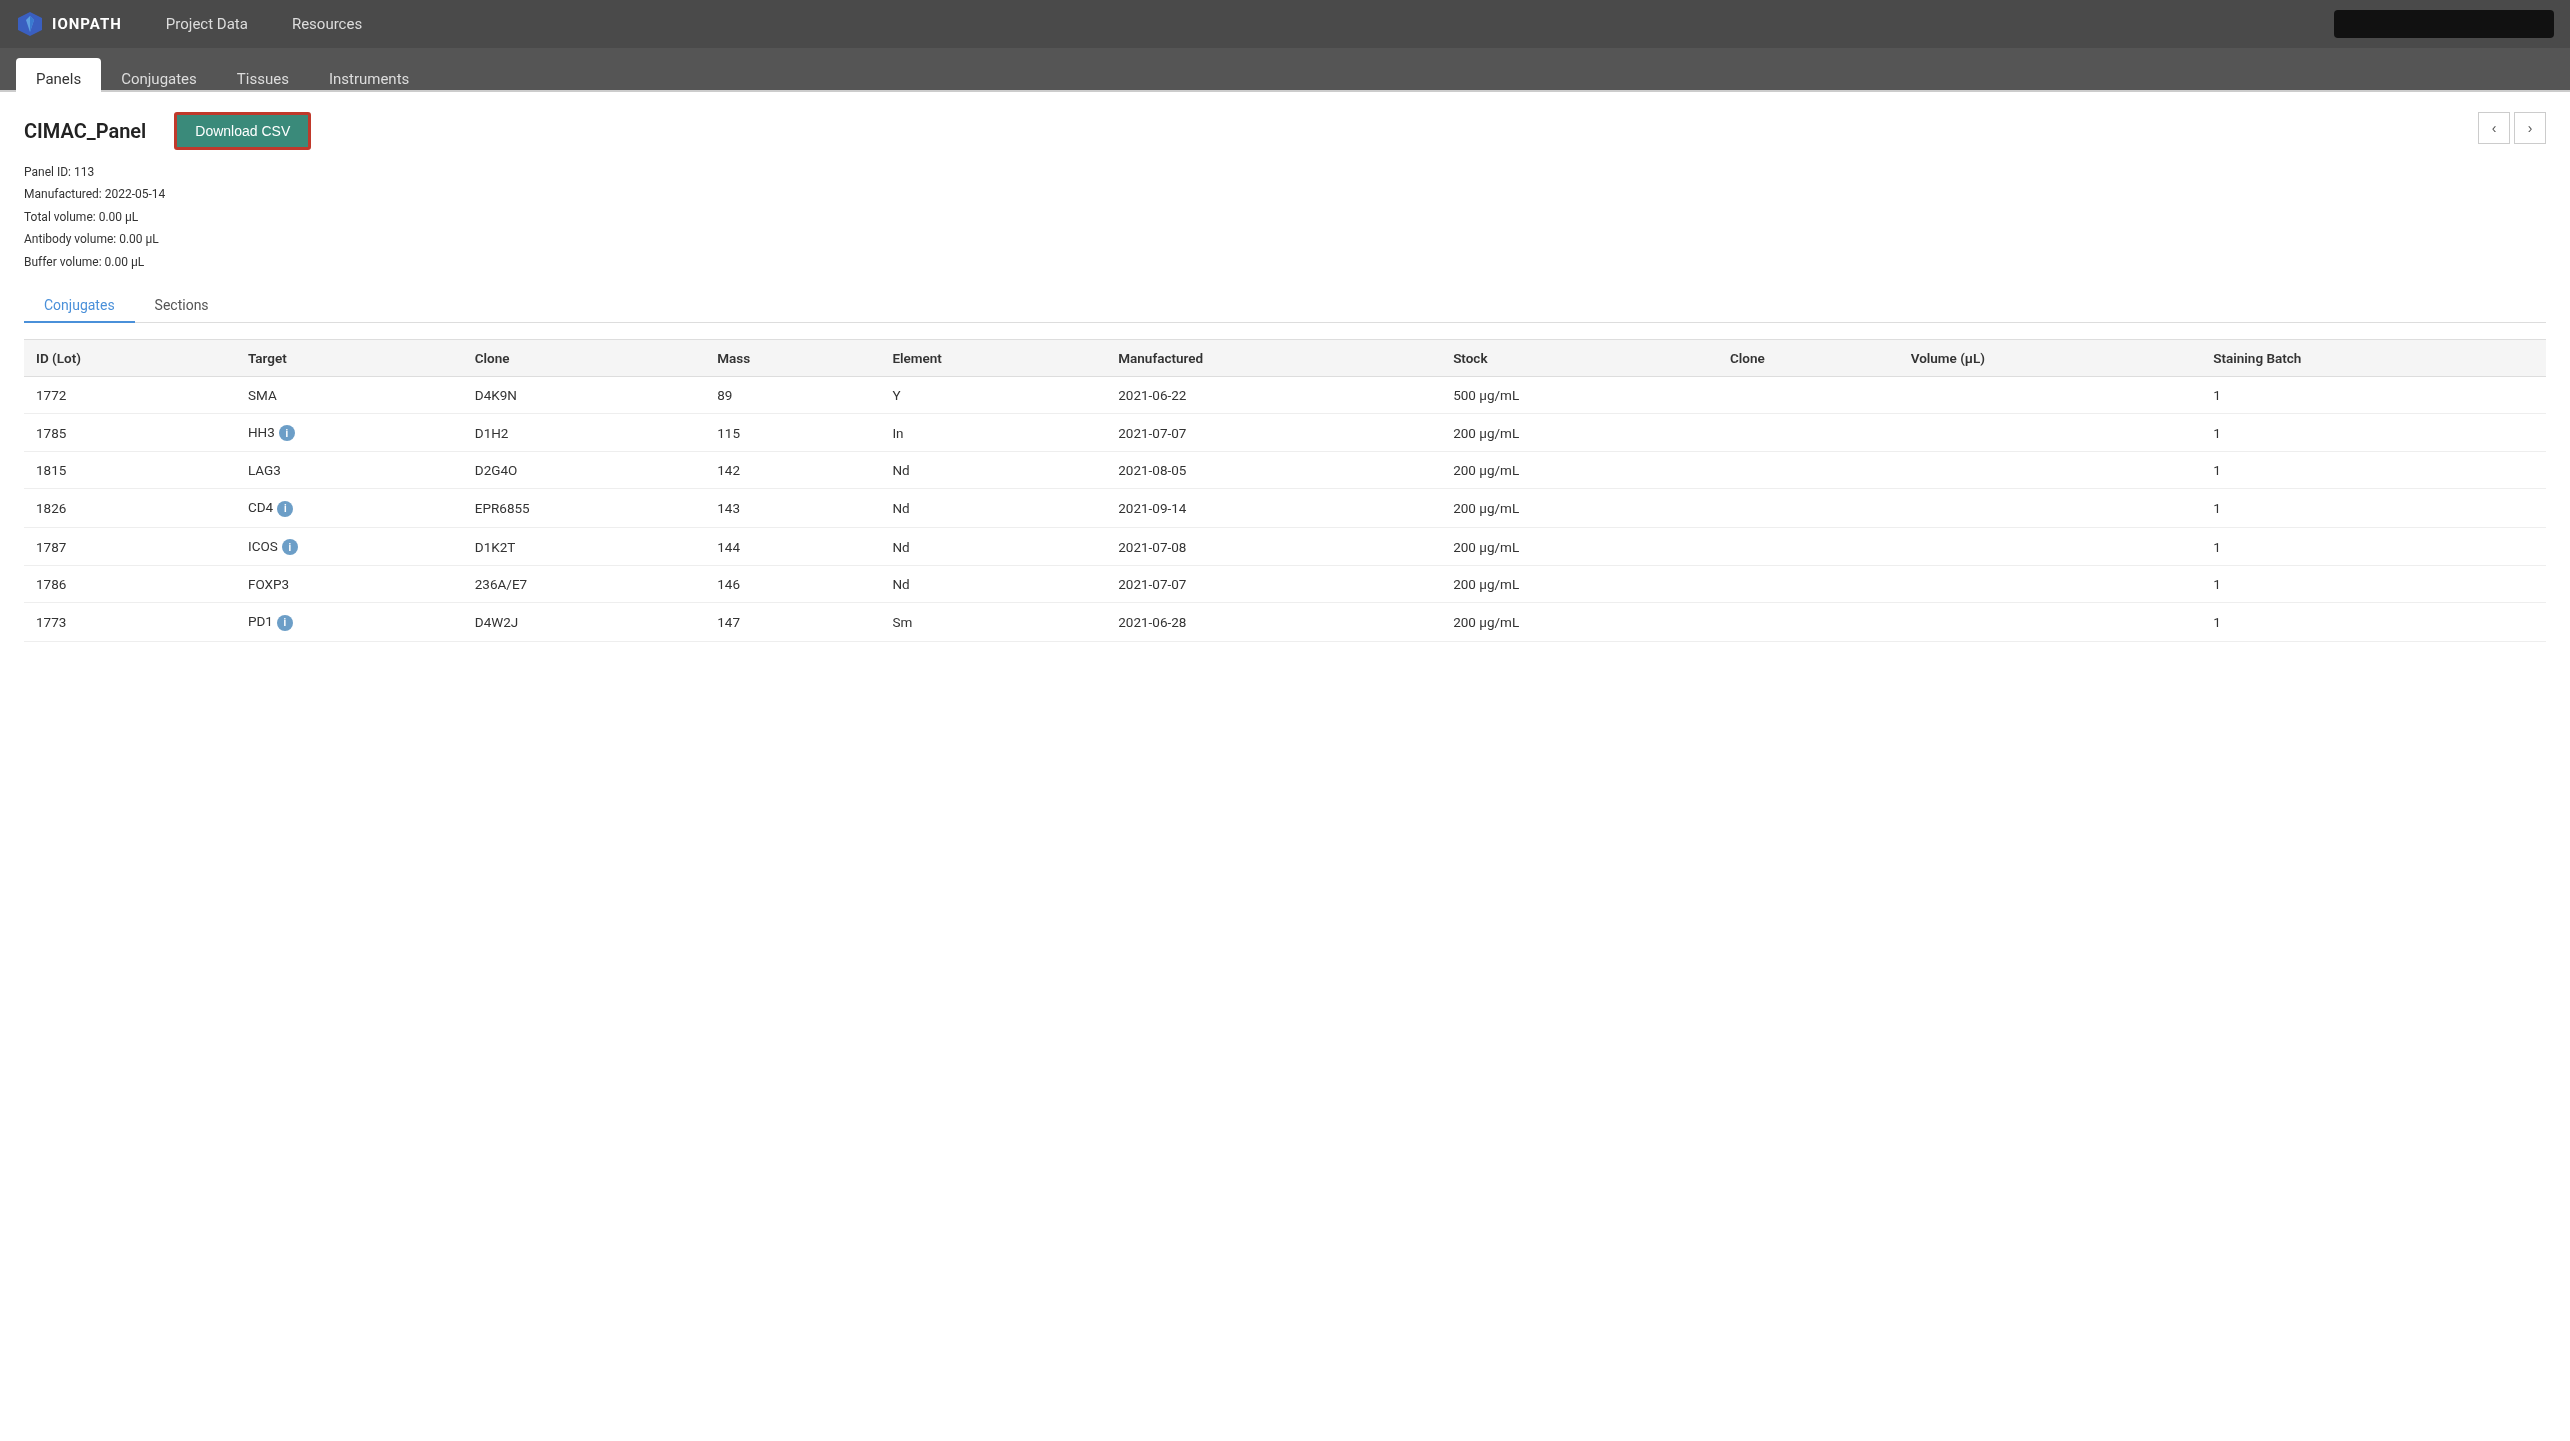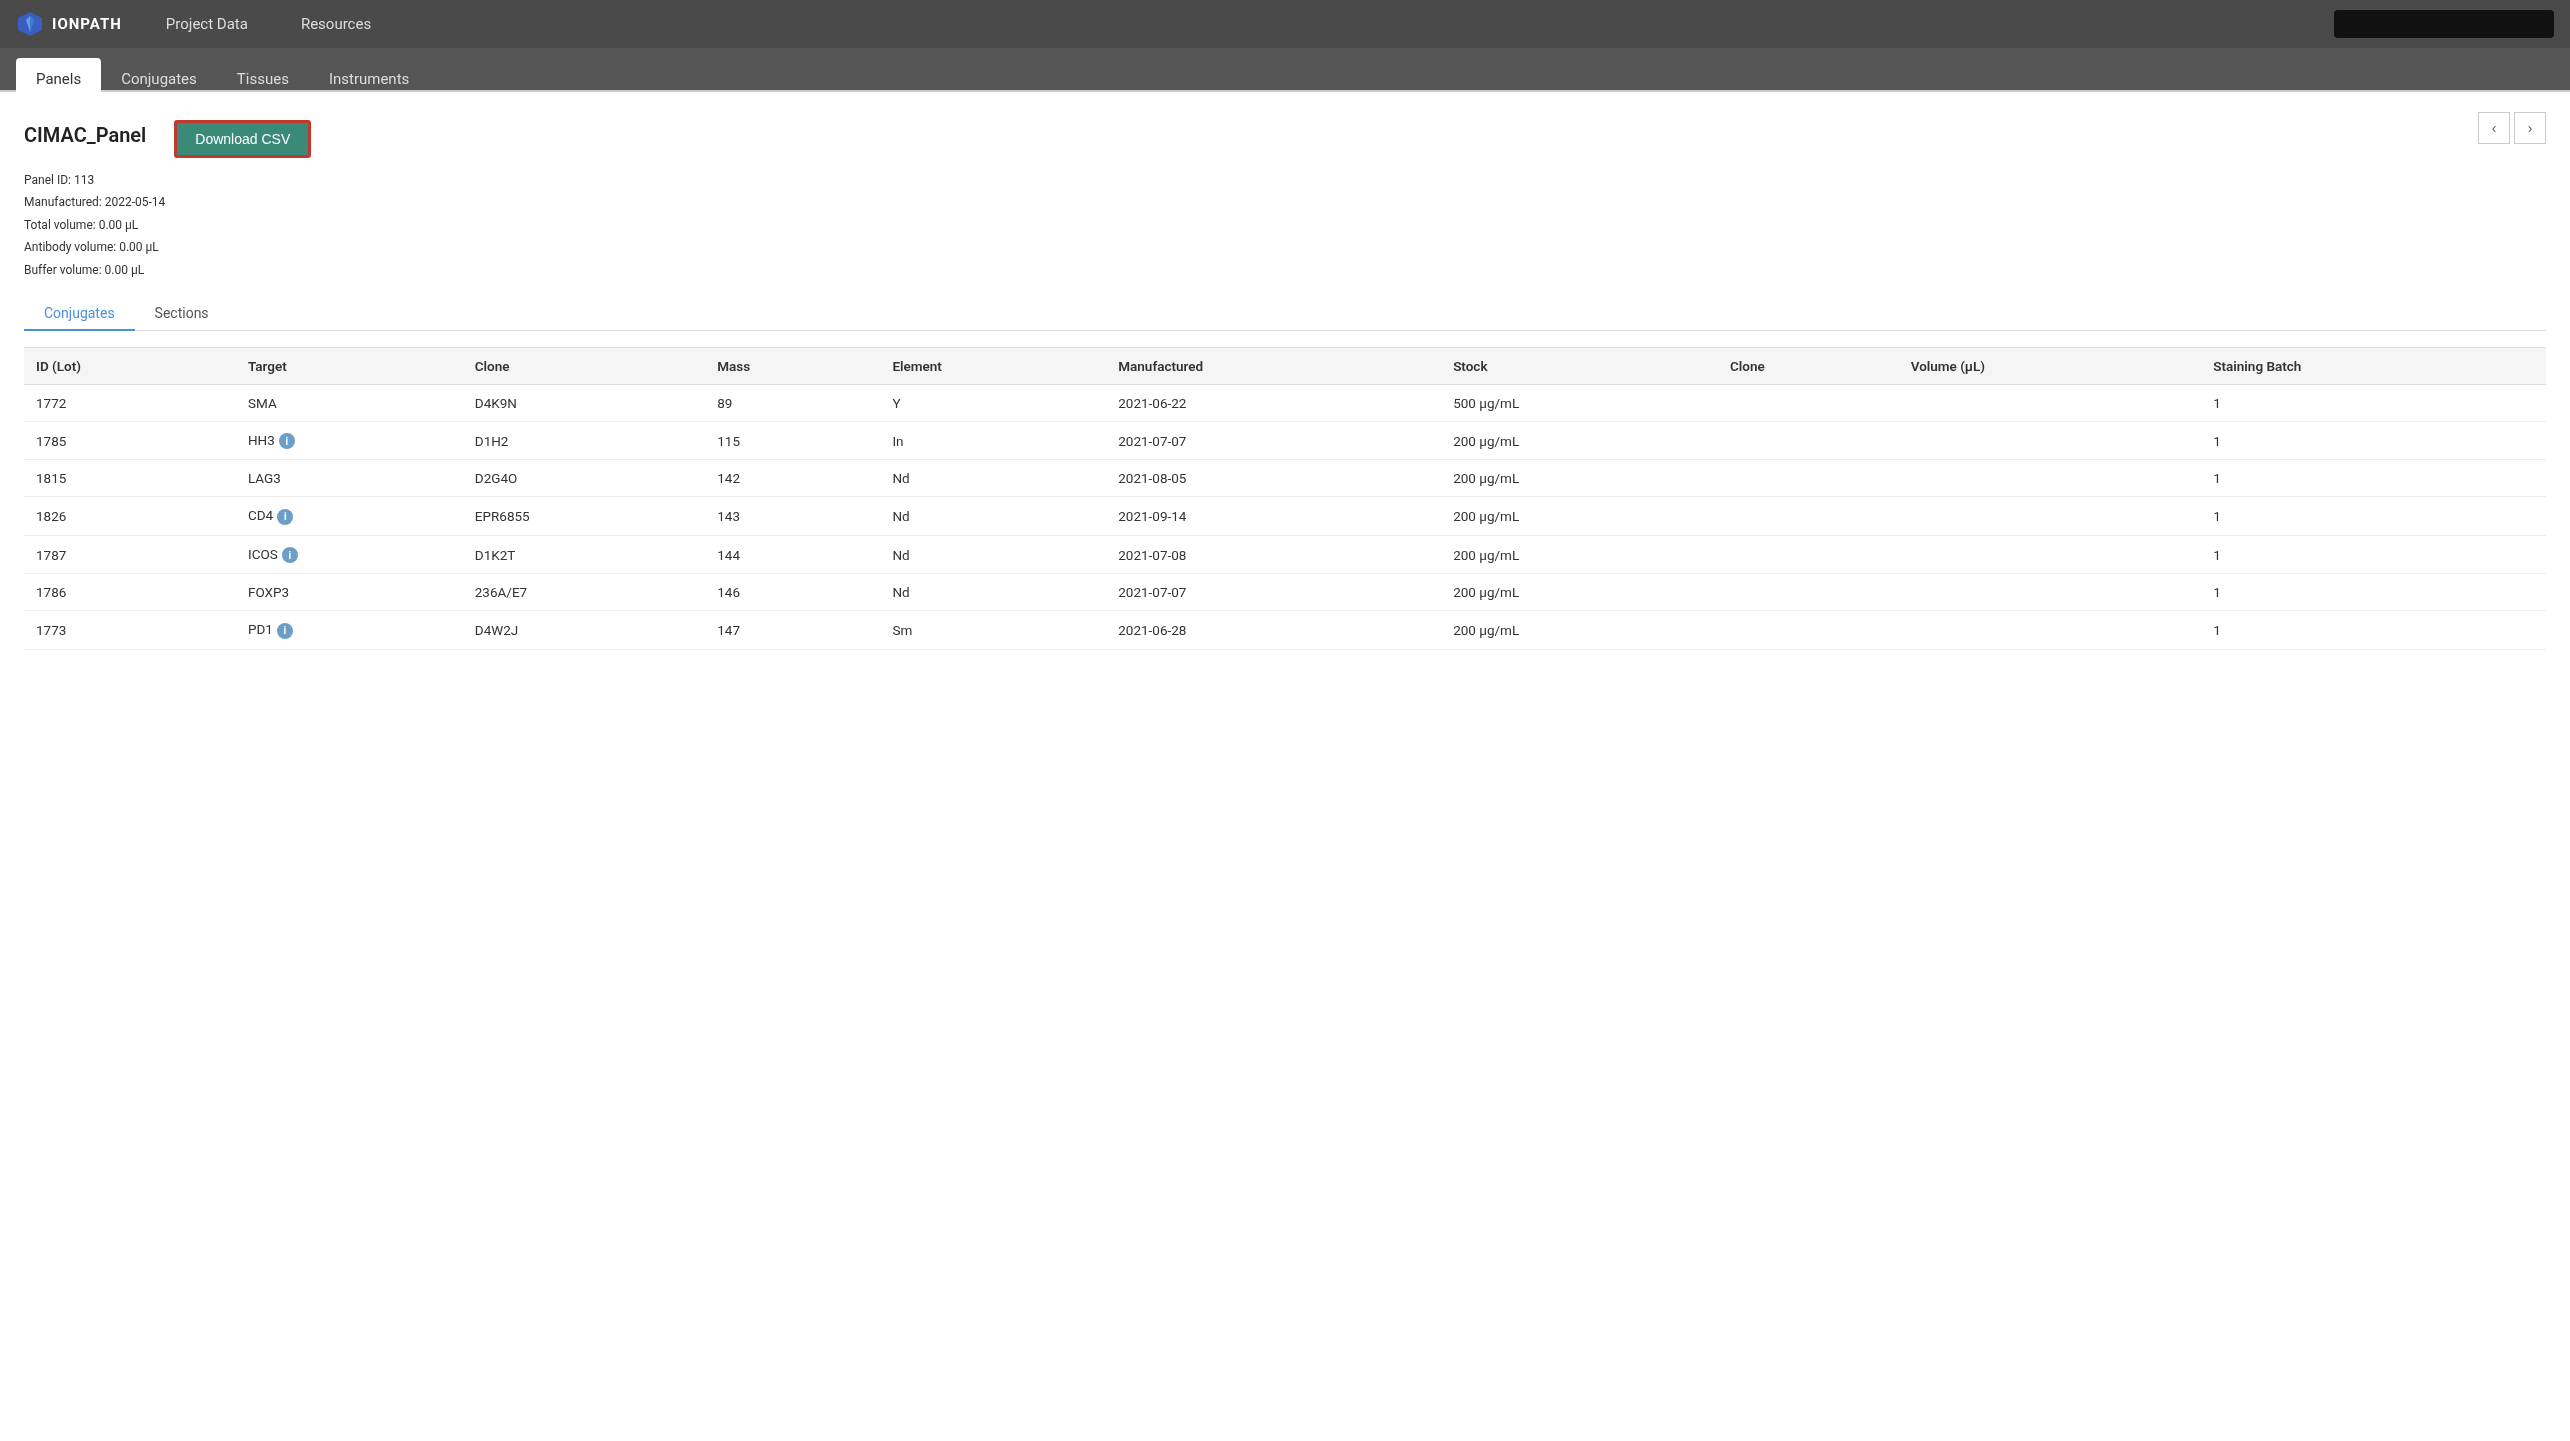--- a/index.html
+++ b/index.html
@@ -24,21 +24,21 @@
       height: 28px;
     }
     .logo-text {
       color: #fff;
       font-weight: 700;
       font-size: 15px;
       letter-spacing: 1px;
     }
     .top-nav-links {
       display: flex;
-      gap: 13px;
+      gap: 4px;
       flex: 1;
     }
     .top-nav-link {
       color: #ddd;
       padding: 0 20px;
       height: 48px;
       display: flex;
       align-items: center;
       cursor: pointer;
       font-size: 15px;
@@ -115,21 +115,20 @@
 
     .download-btn {
       background: #3a8a7a;
       color: #fff;
       border: 3px solid #c0392b;
       padding: 8px 18px;
       cursor: pointer;
       font-size: 14px;
       border-radius: 3px;
       font-weight: 500;
-      margin-top: 8px;
     }
 
     .panel-meta {
       margin: 8px 0 16px 0;
       line-height: 1.7;
       color: #333;
       font-size: 12px;
     }
     .panel-meta div { margin: 2px 0; }
 

